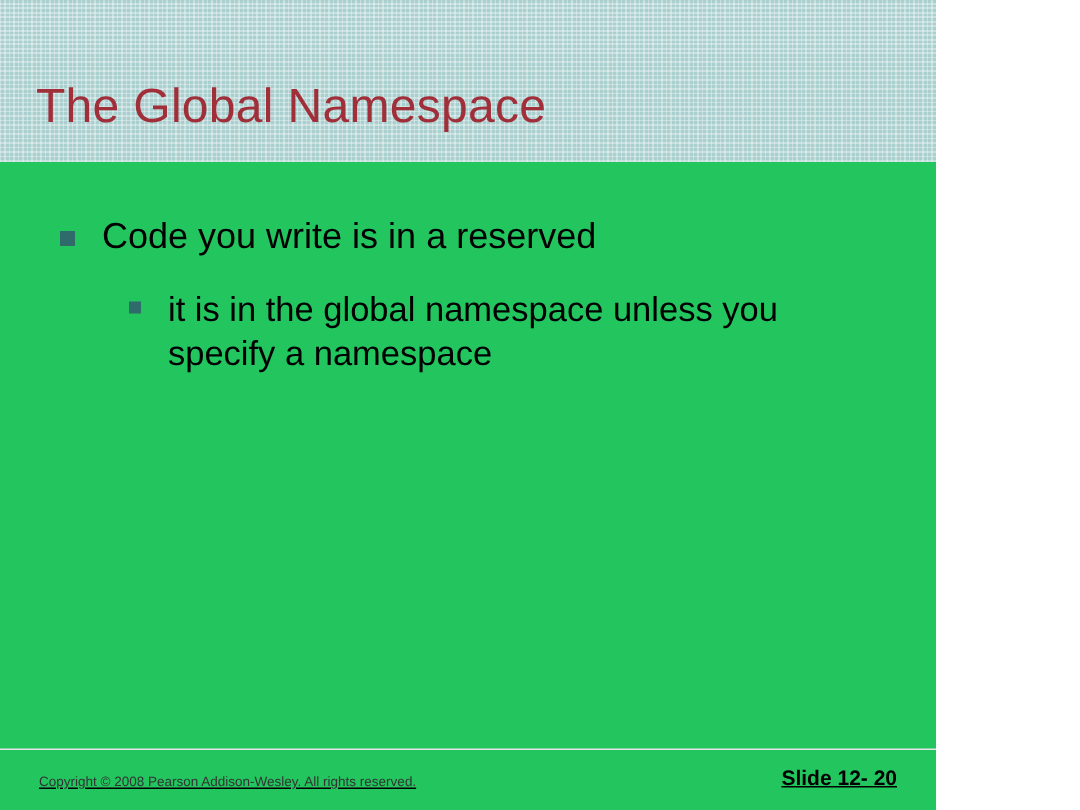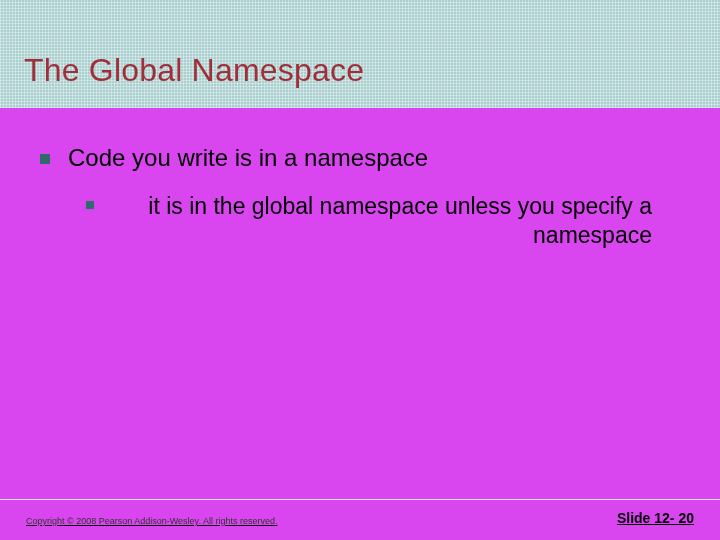--- a/index.html
+++ b/index.html
@@ -1,24 +1,23 @@
 <!DOCTYPE html>
 <html><head>
 <meta charset="utf-8">
 <style>
   * { margin: 0; padding: 0; box-sizing: border-box; }
   html, body { width: 720px; height: 540px; font-family: Arial, Helvetica, sans-serif; background: #fff; }
   .slide {
-    width: 720px;
+    width: 624px;
     height: 540px;
     position: relative;
-    background: #d946ef;
+    background: #22c55e;
     display: flex;
     flex-direction: column;
-    text-align: right;
   }
   .header-band {
     width: 100%;
     height: 108px;
     background-color: #aacfcf;
     background-image:
       repeating-linear-gradient(0deg, rgba(255,255,255,0.35) 0, rgba(255,255,255,0.35) 1px, transparent 1px, transparent 3px),
       repeating-linear-gradient(90deg, rgba(255,255,255,0.35) 0, rgba(255,255,255,0.35) 1px, transparent 1px, transparent 3px);
     position: relative;
   }
@@ -96,21 +95,21 @@
 
 <div class="slide">
 
   <div class="header-band">
     <div class="title">The Global Namespace</div>
   </div>
 
   <div class="body">
     <div class="bullet-row">
       <div class="sq"></div>
-      <div class="lvl1-text">Code you write is in a namespace</div>
+      <div class="lvl1-text">Code you write is in a reserved</div>
     </div>
 
     <div class="lvl2">
       <div class="bullet-row">
         <div class="sq small"></div>
         <div class="lvl2-text">it is in the global namespace unless you specify a namespace</div>
       </div>
     </div>
   </div>
 

